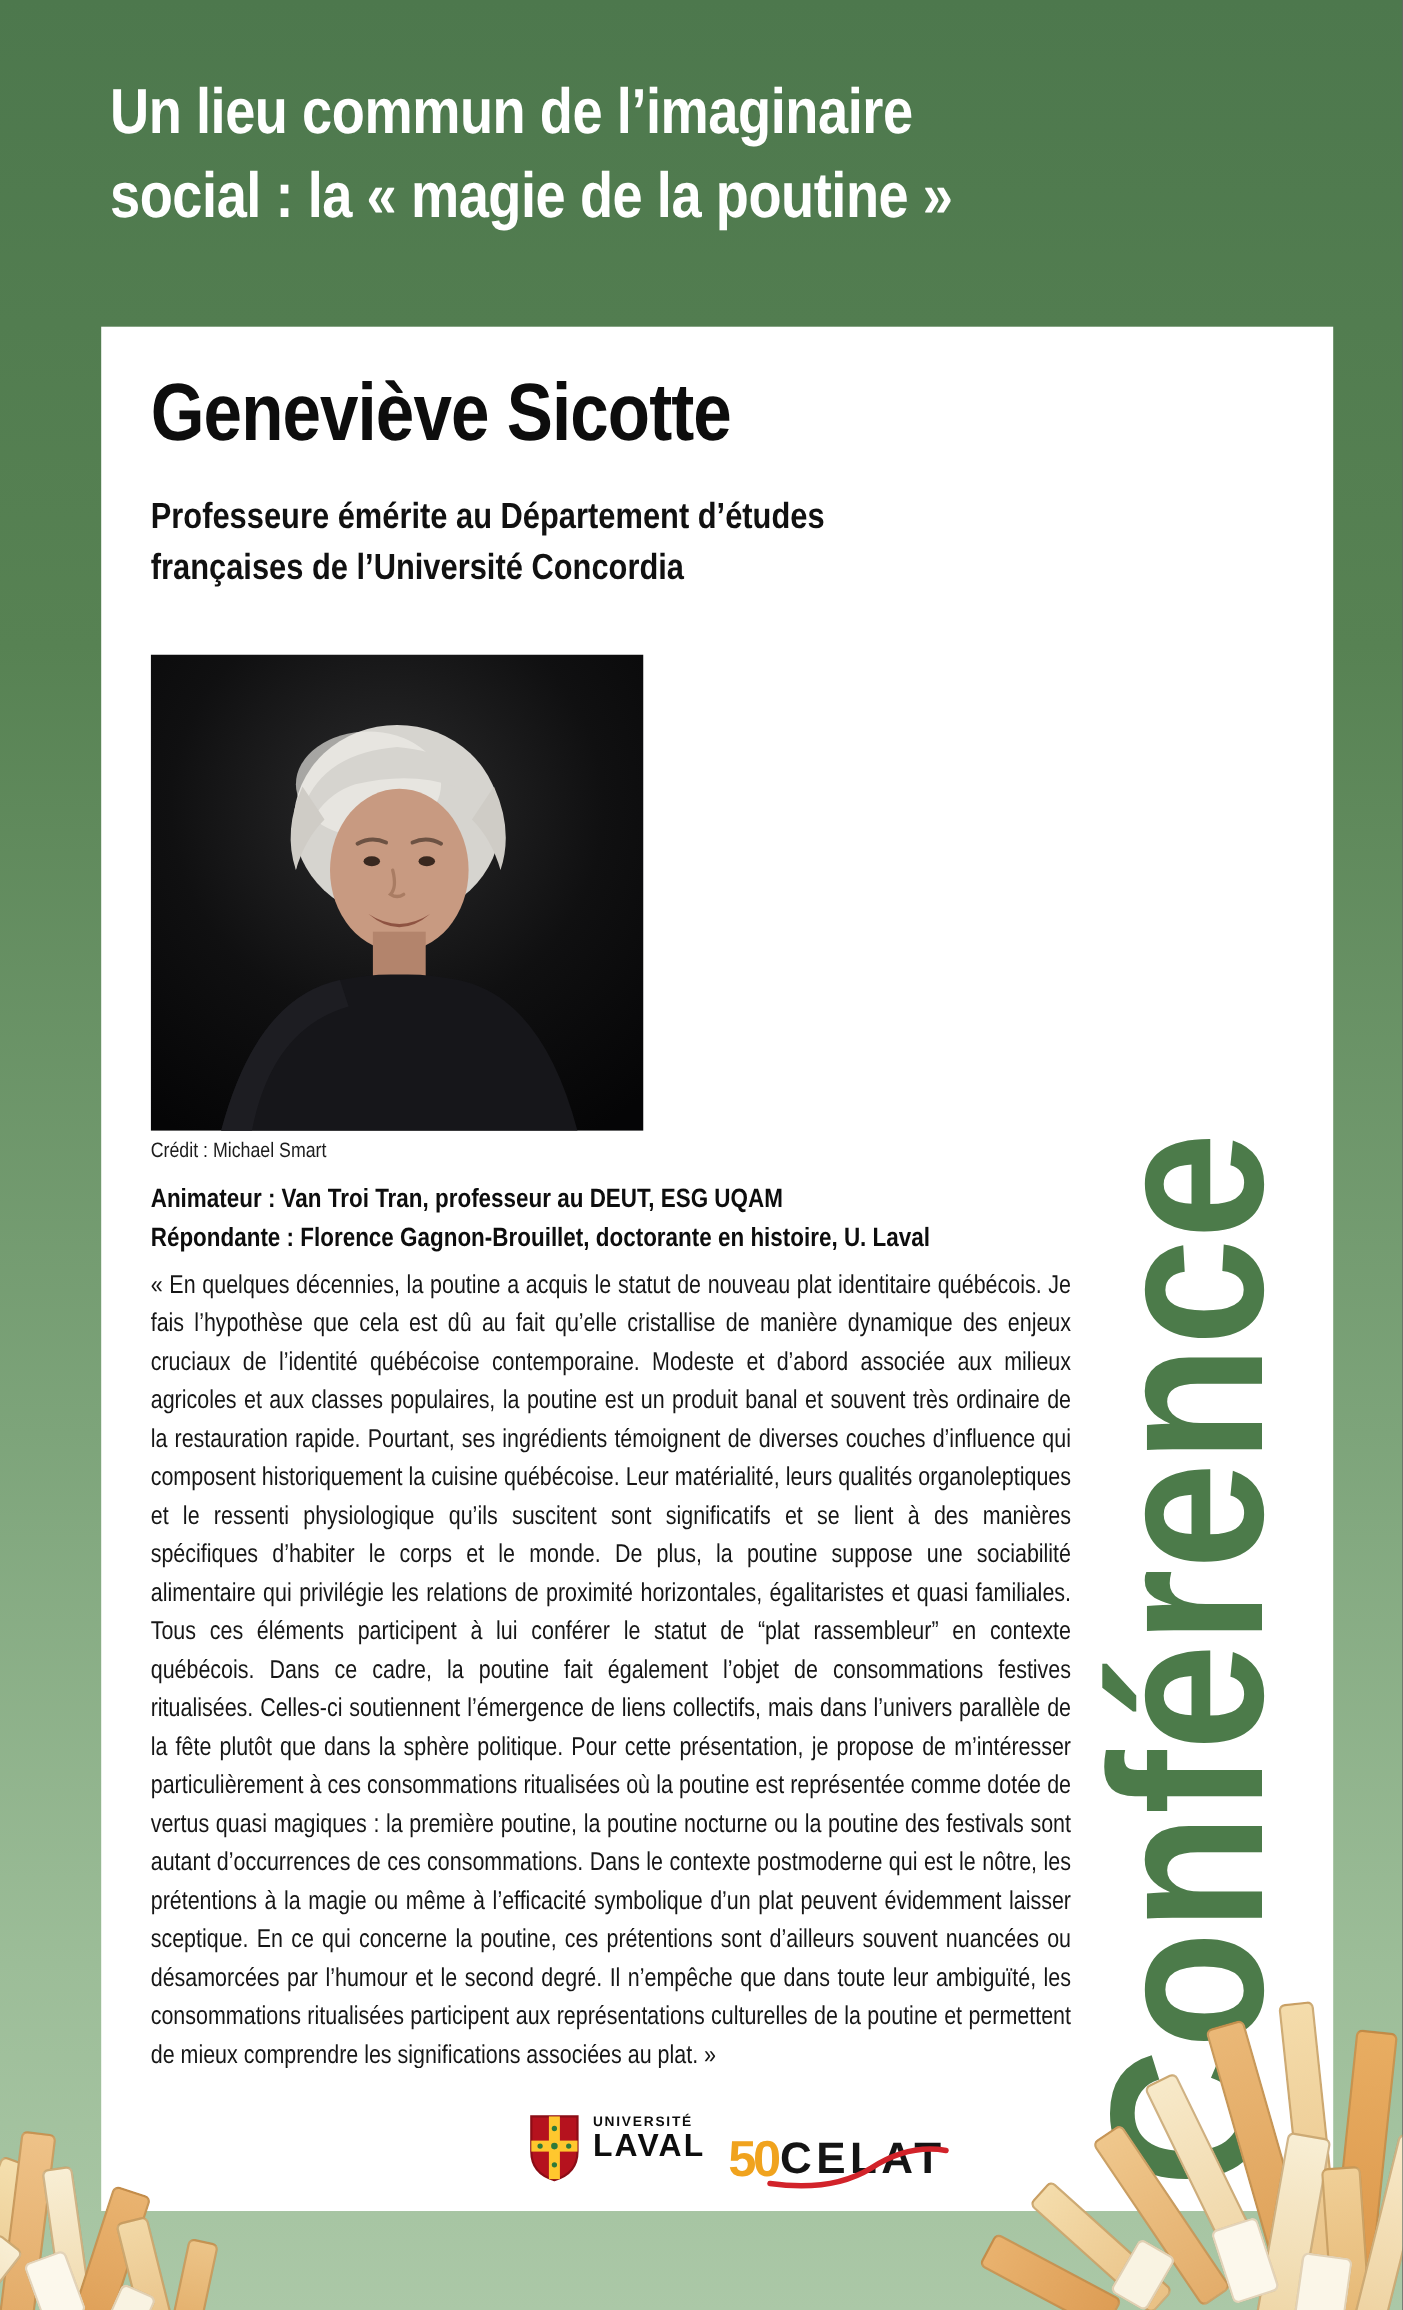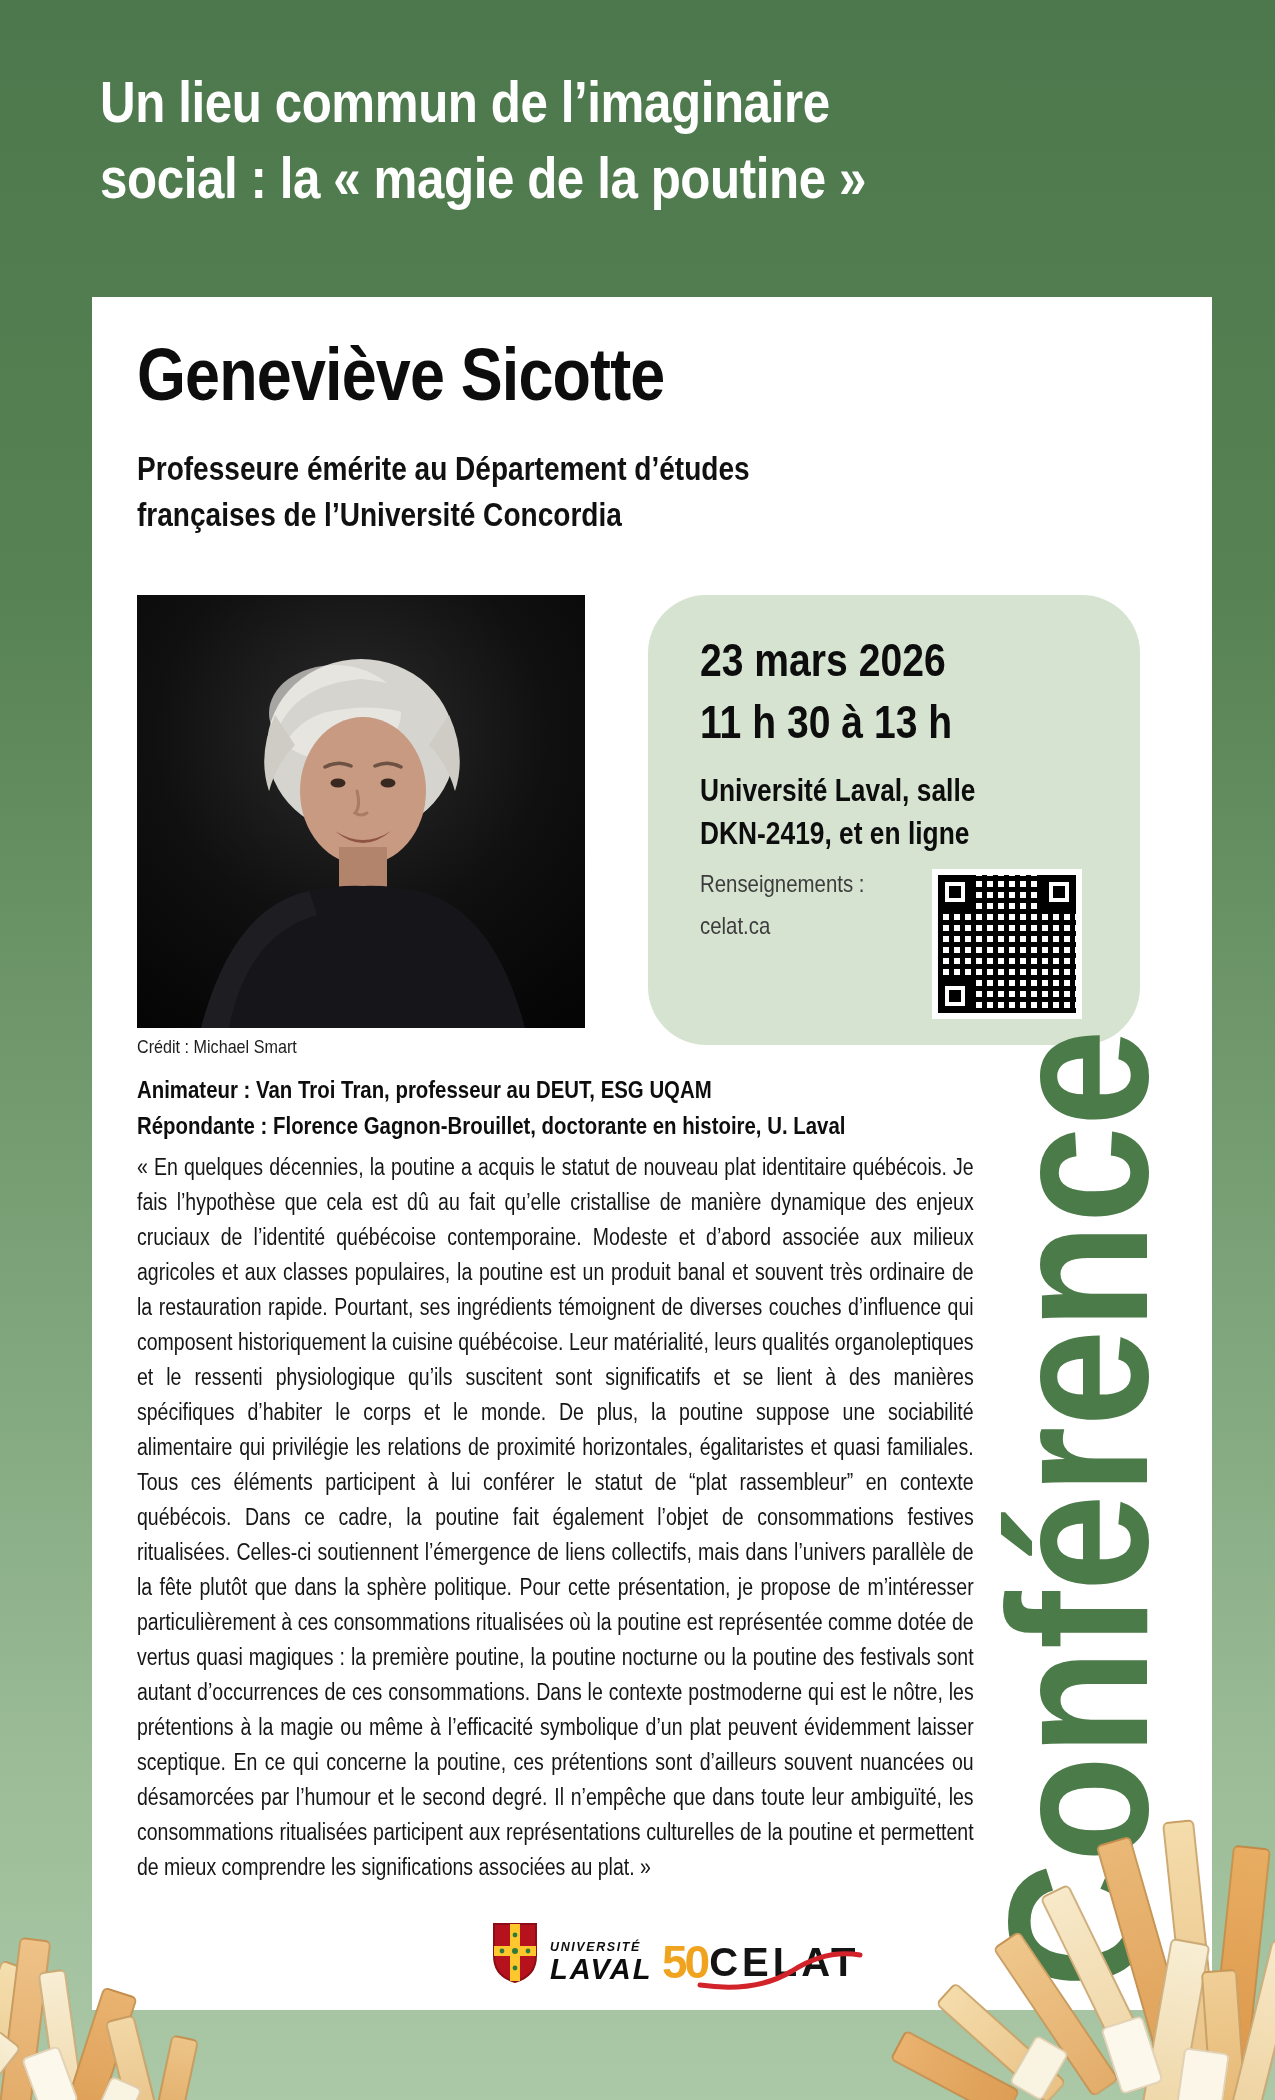--- a/index.html
+++ b/index.html
@@ -92,21 +92,21 @@
   
   .vertical{
     position:absolute;left:1000px;top:1988px;z-index:2;
     font-size:198px;line-height:158px;font-weight:bold;
     color:var(--accent-green,#4c7b4a);white-space:nowrap;
     transform:rotate(-90deg) scaleX(.88);transform-origin:0 0;
   }
 
   
   .logos{position:absolute;left:0;top:1918px;width:1275px;height:80px;z-index:2;}
-  .ul-logo{position:absolute;left:492px;top:4px;display:flex;align-items:flex-end;font-style:italic;}
+  .ul-logo{position:absolute;left:481px;top:4px;display:flex;align-items:flex-start;}
   .ul-shield{display:block;margin-right:12px;}
   .ul-text{color:#0d0d0d;}
   .ul-top{font-size:12.5px;letter-spacing:1.6px;font-weight:bold;}
   .ul-bottom{font-size:29px;font-weight:bold;letter-spacing:2px;line-height:30px;}
   .celat-logo{position:absolute;left:662px;top:10px;display:flex;align-items:flex-start;margin-top:11px;}
   .celat-50{font-size:46px;font-weight:bold;color:#f0a31e;line-height:46px;letter-spacing:-3px;}
   .celat-name{font-size:40px;font-weight:bold;color:#141414;line-height:46px;letter-spacing:4px;margin-left:2px;}
   .celat-swoosh{position:absolute;left:34px;top:2px;pointer-events:none;}
 
   
@@ -155,35 +155,20 @@
     <path d="M238 171 Q251 165 264 172" stroke="#6d5243" stroke-width="3.5" fill="none" stroke-linecap="round"></path>
     <path d="M220 196 Q224 212 218 218 Q224 222 230 218" stroke="#a97c63" stroke-width="3" fill="none" stroke-linecap="round"></path>
     <path d="M198 236 Q226 254 254 236 Q240 248 226 248 Q212 248 198 236 Z" fill="#8e5342"></path>
     <rect x="202" y="252" width="48" height="44" fill="#b3846c"></rect>
     <path d="M64 433 Q96 312 172 296 Q200 290 226 291 Q252 290 280 296 Q356 312 388 433 Z" fill="#16161a"></path>
     <path d="M64 433 Q96 312 172 296 L180 320 Q110 340 92 433 Z" fill="#1d1d22"></path>
   </svg>
 
   <div class="credit sx">Crédit : Michael Smart</div>
 
-  <div class="infobox">
-    <div class="ib-date sx">23 mars 2026</div>
-    <div class="ib-date sx">11 h 30 à 13 h</div>
-    <div class="ib-loc sx">Université Laval, salle DKN-2419, et en ligne</div>
-    <div class="ib-contact sx">
-      <div>Renseignements :</div>
-      <div>celat.ca</div>
-    </div>
-    <div class="qr">
-      <div class="qr-mods"></div>
-      <div class="qr-finder qr-f1"></div>
-      <div class="qr-finder qr-f2"></div>
-      <div class="qr-finder qr-f3"></div>
-    </div>
-  </div>
 
   <div class="people sx">
     <div>Animateur : Van Troi Tran, professeur au DEUT, ESG UQAM</div>
     <div>Répondante : Florence Gagnon-Brouillet, doctorante en histoire, U. Laval</div>
   </div>
 
   <div class="abstract">« En quelques décennies, la poutine a acquis le statut de nouveau plat identitaire québécois. Je fais l’hypothèse que cela est dû au fait qu’elle cristallise de manière dynamique des enjeux cruciaux de l’identité québécoise contemporaine. Modeste et d’abord associée aux milieux agricoles et aux classes populaires, la poutine est un produit banal et souvent très ordinaire de la restauration rapide. Pourtant, ses ingrédients témoignent de diverses couches d’influence qui composent historiquement la cuisine québécoise. Leur matérialité, leurs qualités organoleptiques et le ressenti physiologique qu’ils suscitent sont significatifs et se lient à des manières spécifiques d’habiter le corps et le monde. De plus, la poutine suppose une sociabilité alimentaire qui privilégie les relations de proximité horizontales, égalitaristes et quasi familiales. Tous ces éléments participent à lui conférer le statut de “plat rassembleur” en contexte québécois. Dans ce cadre, la poutine fait également l’objet de consommations festives ritualisées. Celles-ci soutiennent l’émergence de liens collectifs, mais dans l’univers parallèle de la fête plutôt que dans la sphère politique. Pour cette présentation, je propose de m’intéresser particulièrement à ces consommations ritualisées où la poutine est représentée comme dotée de vertus quasi magiques : la première poutine, la poutine nocturne ou la poutine des festivals sont autant d’occurrences de ces consommations. Dans le contexte postmoderne qui est le nôtre, les prétentions à la magie ou même à l’efficacité symbolique d’un plat peuvent évidemment laisser sceptique. En ce qui concerne la poutine, ces prétentions sont d’ailleurs souvent nuancées ou désamorcées par l’humour et le second degré. Il n’empêche que dans toute leur ambiguïté, les consommations ritualisées participent aux représentations culturelles de la poutine et permettent de mieux comprendre les significations associées au plat. »</div>
 
   <div class="vertical">Conférence</div>
 

